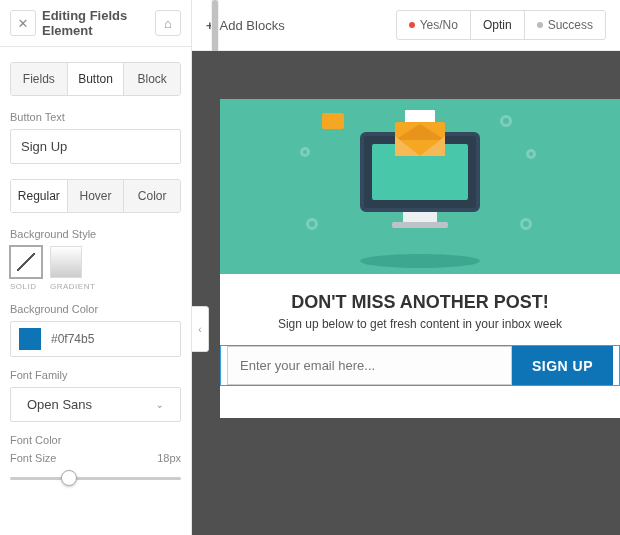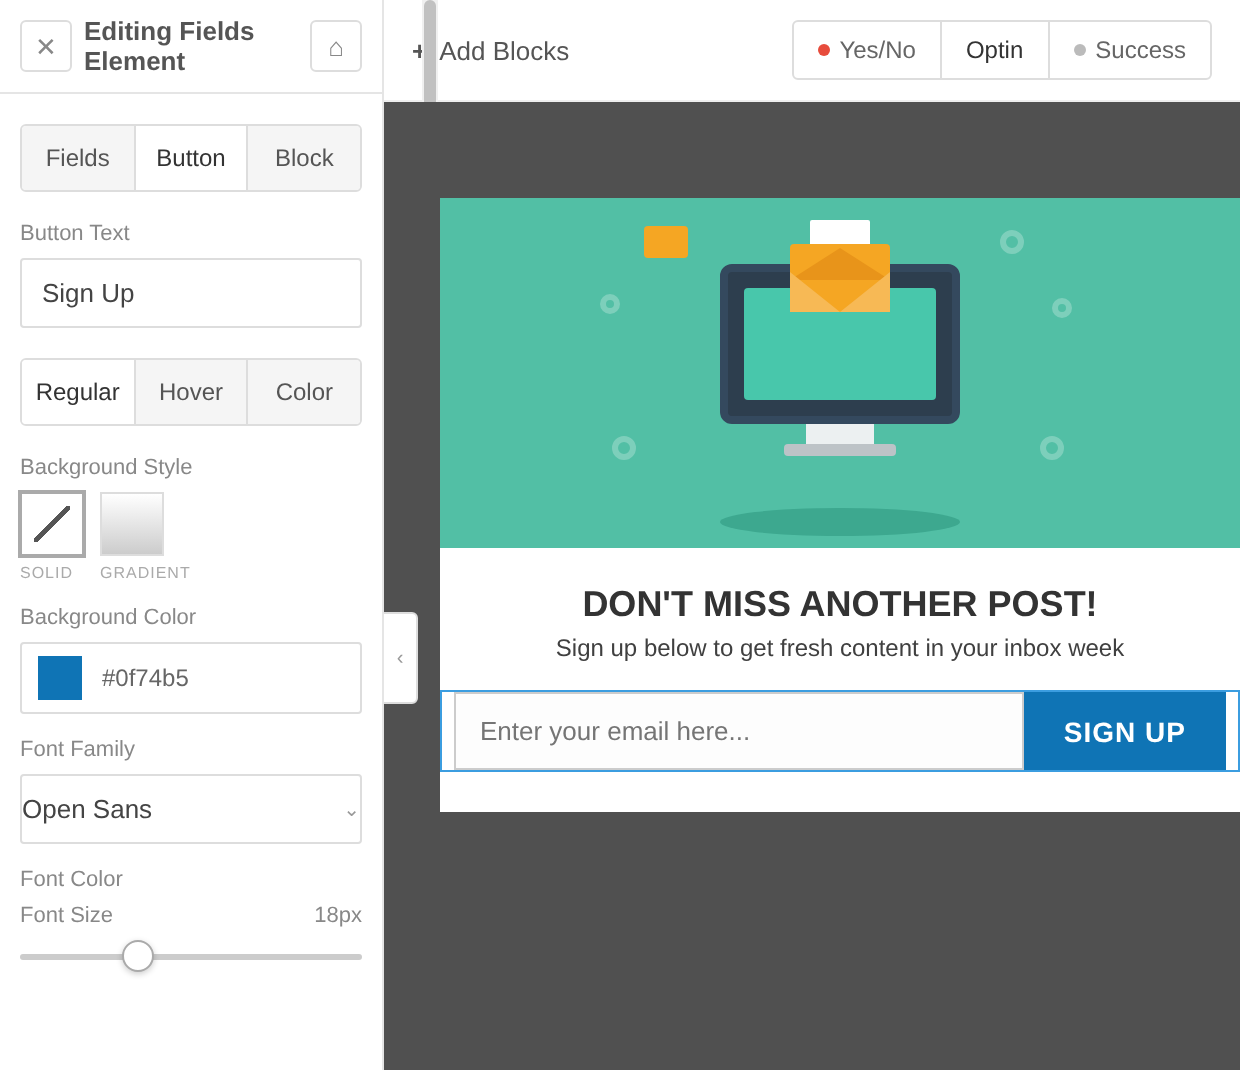--- a/index.html
+++ b/index.html
@@ -29,21 +29,21 @@
 .swatch { width:32px; height:32px; border:1px solid #ddd; position:relative; cursor:pointer; }
 .swatch.active { border-color:#aaa; box-shadow:0 0 0 1px #aaa; }
 .swatch-lbl { font-size:8px; color:#aaa; margin-top:4px; letter-spacing:0.5px; }
 .swatch.solid::after { content:""; position:absolute; left:6px; top:6px; width:18px; height:18px; background:linear-gradient(135deg, transparent 45%, #555 45%, #555 55%, transparent 55%); }
 .swatch.gradient { background:linear-gradient(180deg, #fff, #ccc); }
 
 .color-row { display:flex; align-items:center; border:1px solid #ddd; border-radius:2px; padding:6px 8px; gap:10px; }
 .color-chip { width:22px; height:22px; }
 .color-val { font-size:12px; color:#666; }
 
-.select { width:100%; border:1px solid #ddd; border-radius:2px; padding:9px 0; font-size:13px; color:#444; display:flex; justify-content:space-between; align-items:center; cursor:pointer; }
+.select { width:100%; border:1px solid #ddd; border-radius:2px; padding:9px 16px; font-size:13px; color:#444; display:flex; justify-content:space-between; align-items:center; cursor:pointer; }
 .select .chev { color:#999; font-size:10px; }
 
 .size-row { display:flex; justify-content:space-between; align-items:center; margin:0 0 4px; }
 .size-row .lbl { margin:0; }
 .size-val { font-size:11px; color:#888; }
 .slider { width:100%; height:20px; position:relative; }
 .slider-track { position:absolute; top:9px; left:0; right:0; height:3px; background:#ccc; border-radius:2px; }
 .slider-thumb { position:absolute; top:2px; left:30%; width:16px; height:16px; background:#fff; border:1px solid #aaa; border-radius:50%; box-shadow:0 1px 3px rgba(0,0,0,0.2); }
 
 
@@ -55,21 +55,21 @@
 .steps { display:flex; border:1px solid #ddd; border-radius:3px; overflow:hidden; }
 .steps .step { padding:7px 12px; font-size:12px; color:#666; cursor:pointer; display:flex; align-items:center; gap:5px; border-right:1px solid #ddd; }
 .steps .step:last-child { border-right:none; }
 .steps .step.active { background:#fff; color:#333; font-weight:500; }
 .dot-red { width:6px; height:6px; background:#e74c3c; border-radius:50%; }
 .dot-gray { width:6px; height:6px; background:#bbb; border-radius:50%; }
 
 .canvas { flex:1; background:#505050; position:relative; overflow:hidden; padding:48px 0 0 28px; }
 .collapse { position:absolute; left:-1px; top:255px; width:18px; height:46px; background:#fff; border:1px solid #ddd; border-radius:0 3px 3px 0; display:flex; align-items:center; justify-content:center; color:#999; font-size:10px; cursor:pointer; }
 
-.optin { background:#fff; width:400px; padding-bottom:20px; }
+.optin { background:#fff; width:400px; padding-bottom:32px; }
 .hero { background:#52bfa5; height:175px; position:relative; display:flex; align-items:center; justify-content:center; }
 .bgdot { position:absolute; border:3px solid rgba(255,255,255,0.25); border-radius:50%; }
 .monitor { position:relative; width:120px; height:110px; }
 .screen { width:120px; height:80px; background:#2d3e4e; border-radius:6px; border:4px solid #34495e; position:relative; }
 .screen-inner { position:absolute; inset:8px; background:#48c7ab; border-radius:2px; }
 .stand { width:34px; height:10px; background:#ecf0f1; margin:0 auto; }
 .base { width:56px; height:6px; background:#bdc3c7; margin:0 auto; border-radius:2px; }
 .envelope { position:absolute; top:-14px; left:35px; width:50px; height:38px; }
 .env-body { width:50px; height:34px; background:#f5a623; position:absolute; bottom:0; border-radius:2px; }
 .env-flap { width:0; height:0; border-left:25px solid transparent; border-right:25px solid transparent; border-bottom:16px solid #e8941a; position:absolute; top:6px; }

